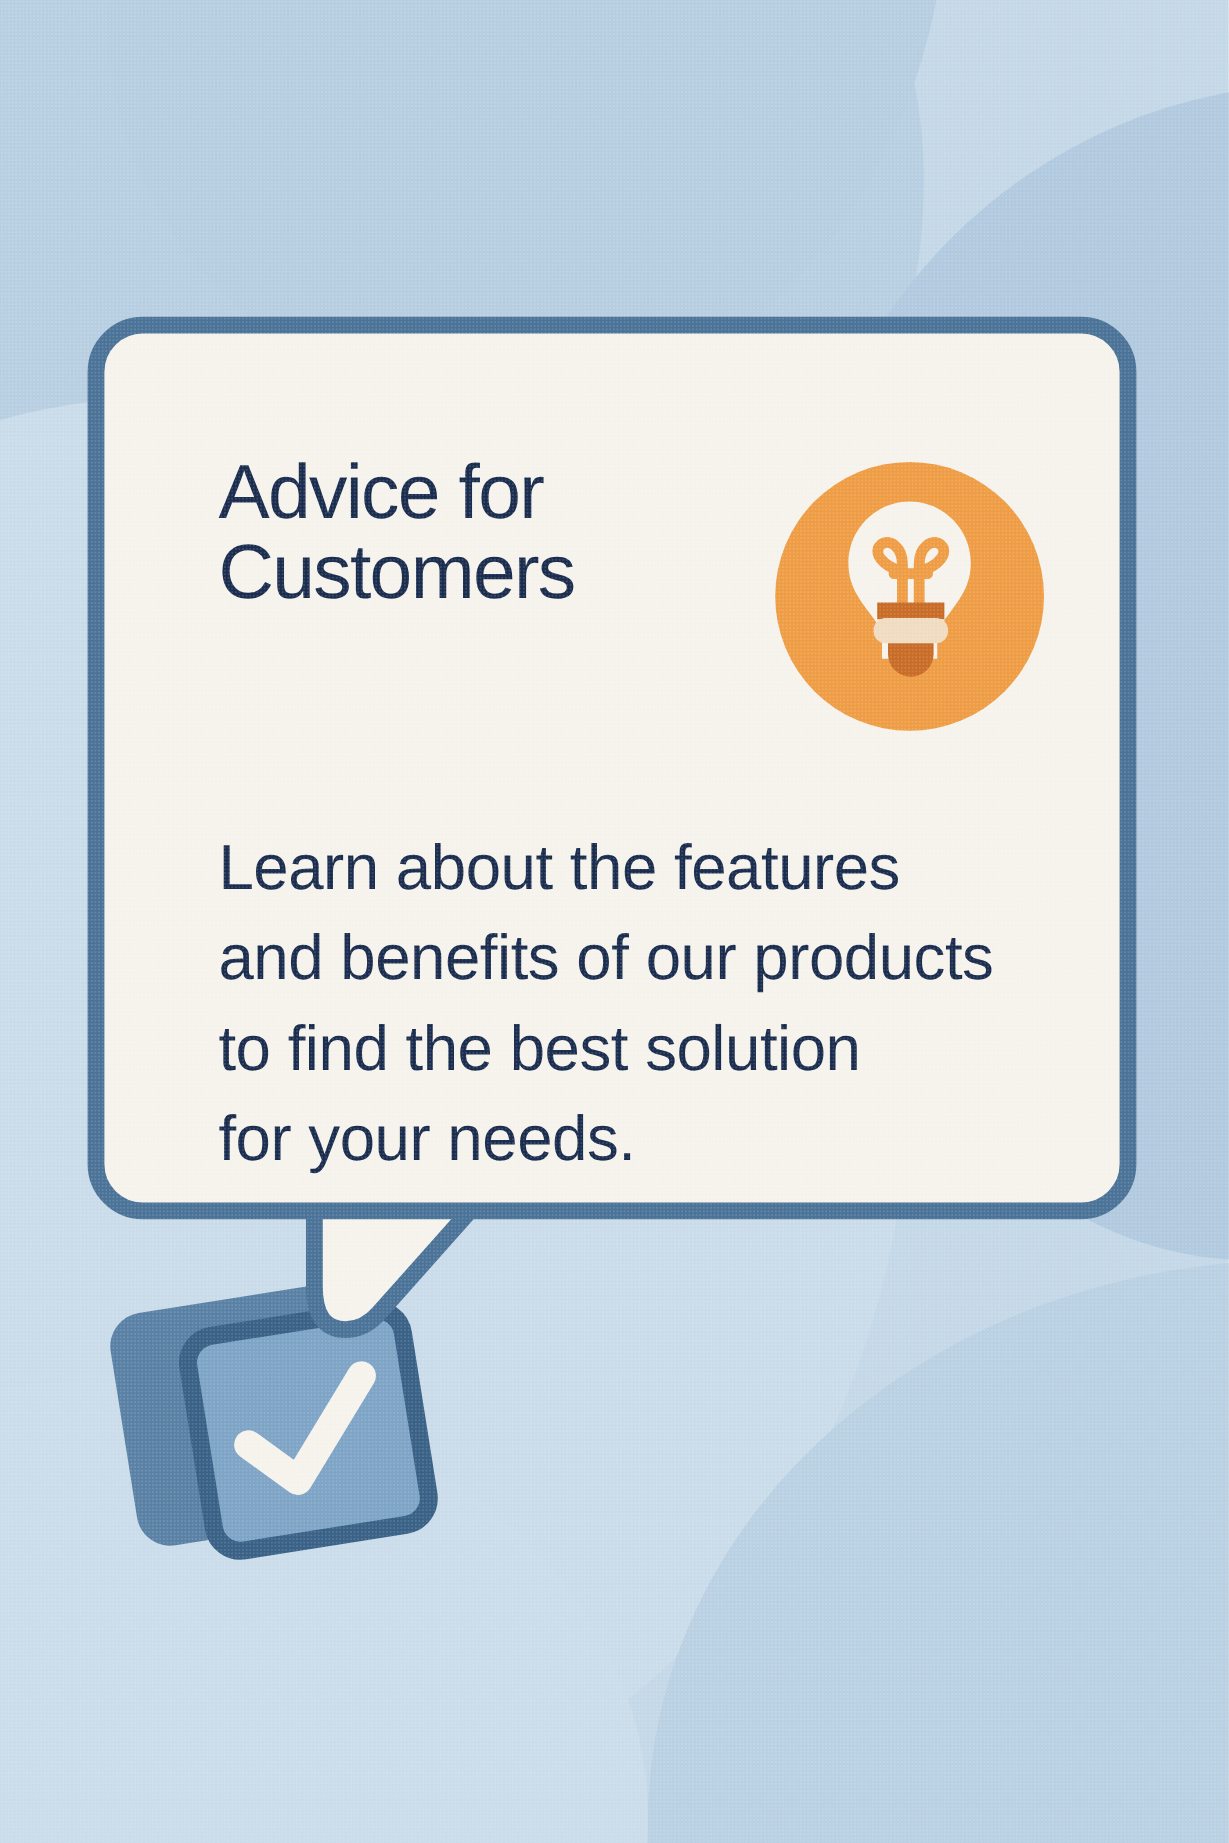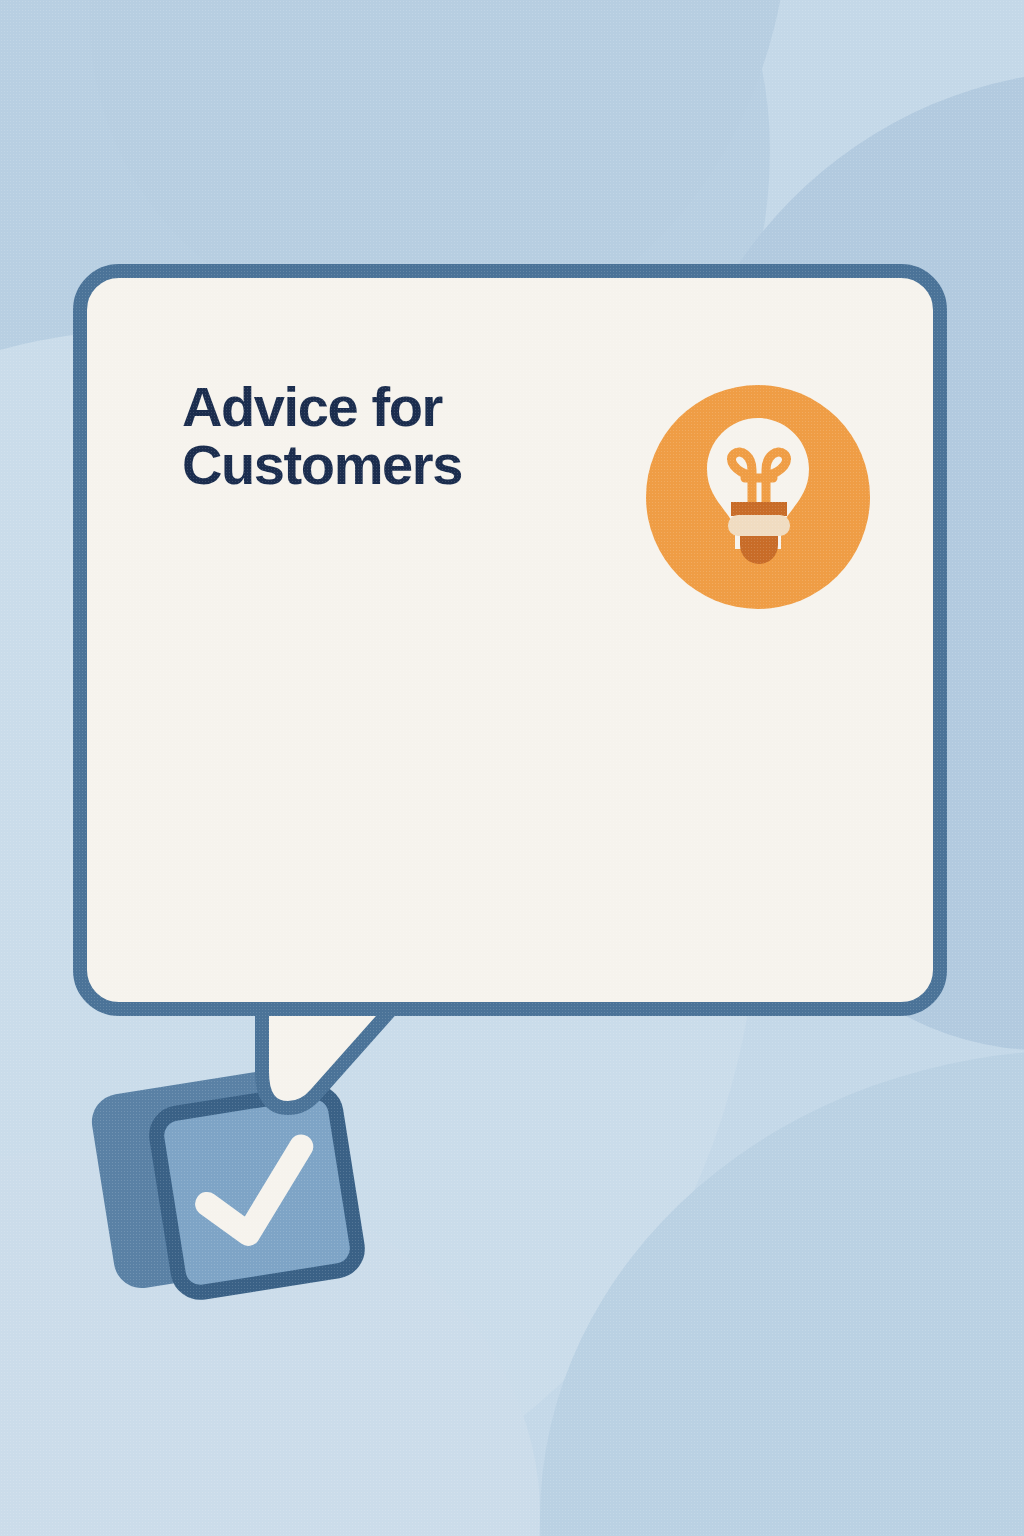--- a/index.html
+++ b/index.html
@@ -163,23 +163,23 @@
 
   
   .head-row {
     display: flex;
     align-items: flex-start;
     justify-content: space-between;
     gap: 22px;
   }
   .headline {
     margin: 0;
-    font-size: 56px;
+    font-size: 64px;
     line-height: 1.03;
-    font-weight: 700;
+    font-weight: 400;
     letter-spacing: -1.4px;
     color: #1b2d4e;
     white-space: pre-line;
     flex: 0 0 auto;
   }
   .bulb-badge {
     position: relative;
     flex: 0 0 auto;
     width: 230px;
     height: 230px;
@@ -255,17 +255,21 @@
               <path d="M102 96 L130 96"></path>
             </g>
 
             <path d="M88 120 l56 0 l0 14 l-56 0 z" fill="#c86c28"></path>
             <rect x="85" y="133" width="62" height="21" rx="10" fill="#f0dcc1"></rect>
             <path d="M97 154 l38 0 l0 9 a19 19 0 0 1 -38 0 z" fill="#c86c28"></path>
           </svg>
         </div>
       </div>
 
+      <p class="body-copy">Learn about the features
+and benefits of our products
+to find the best solution
+for your needs.</p>
     </div>
   </div>
 
   <div class="grain"></div>
 </div>
 
 </body></html>

